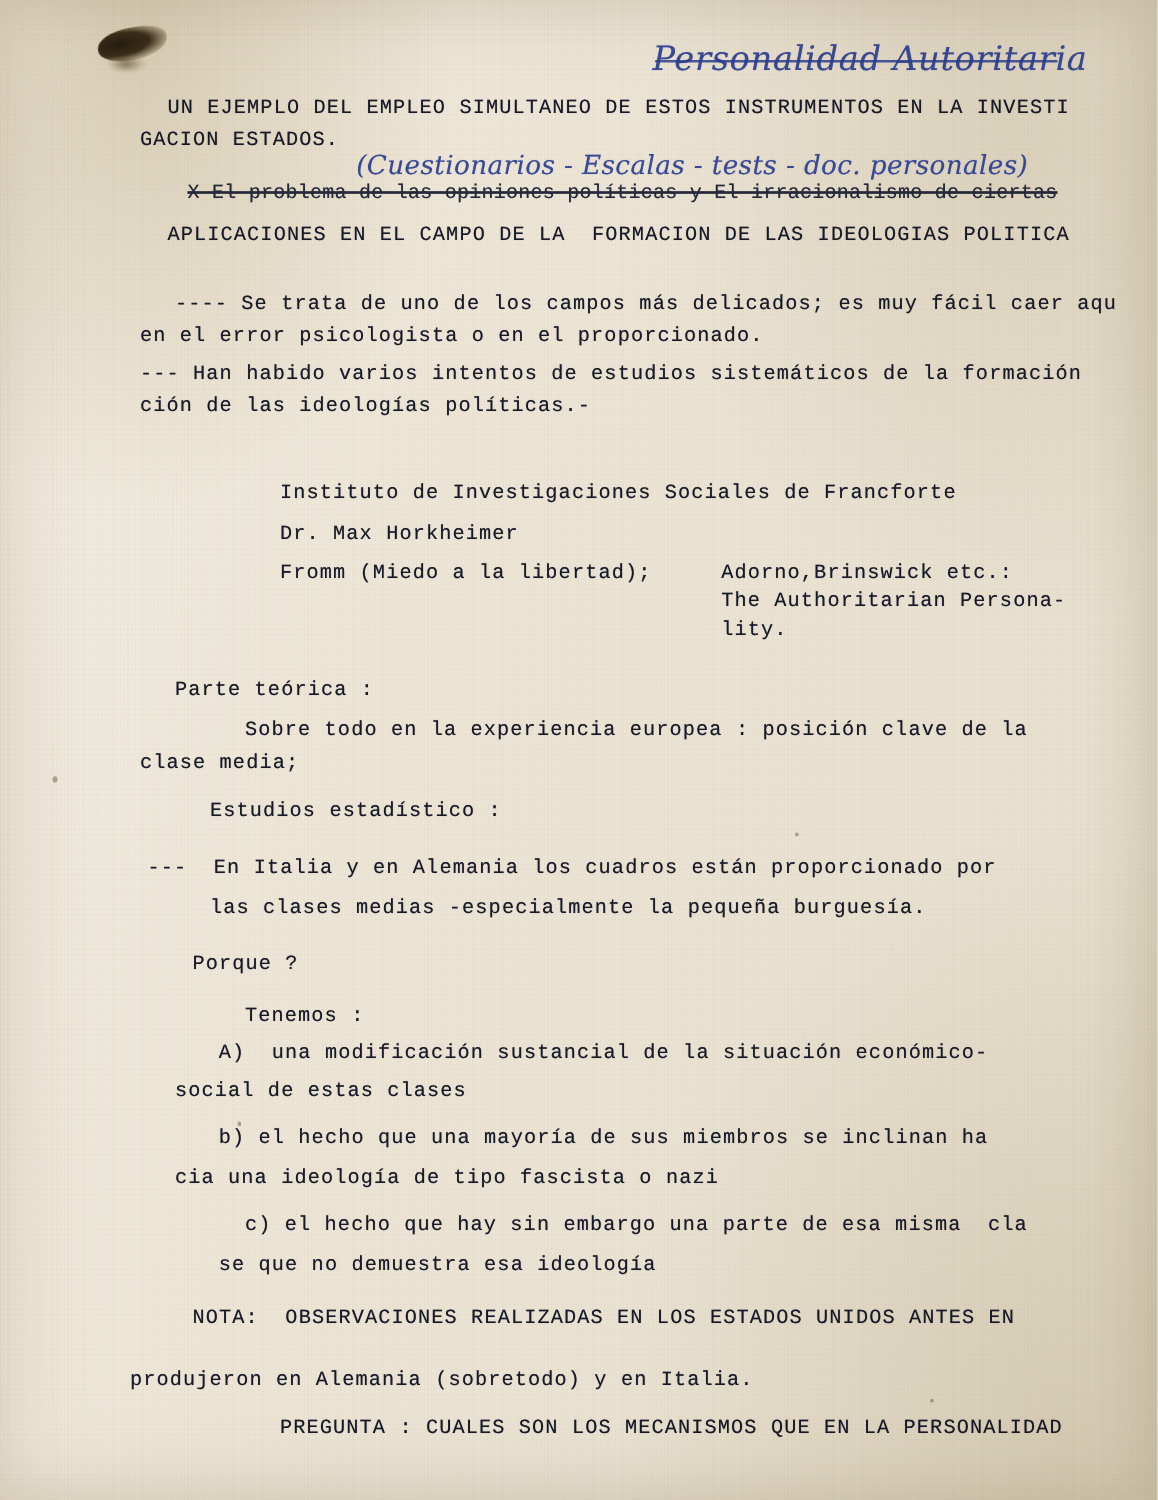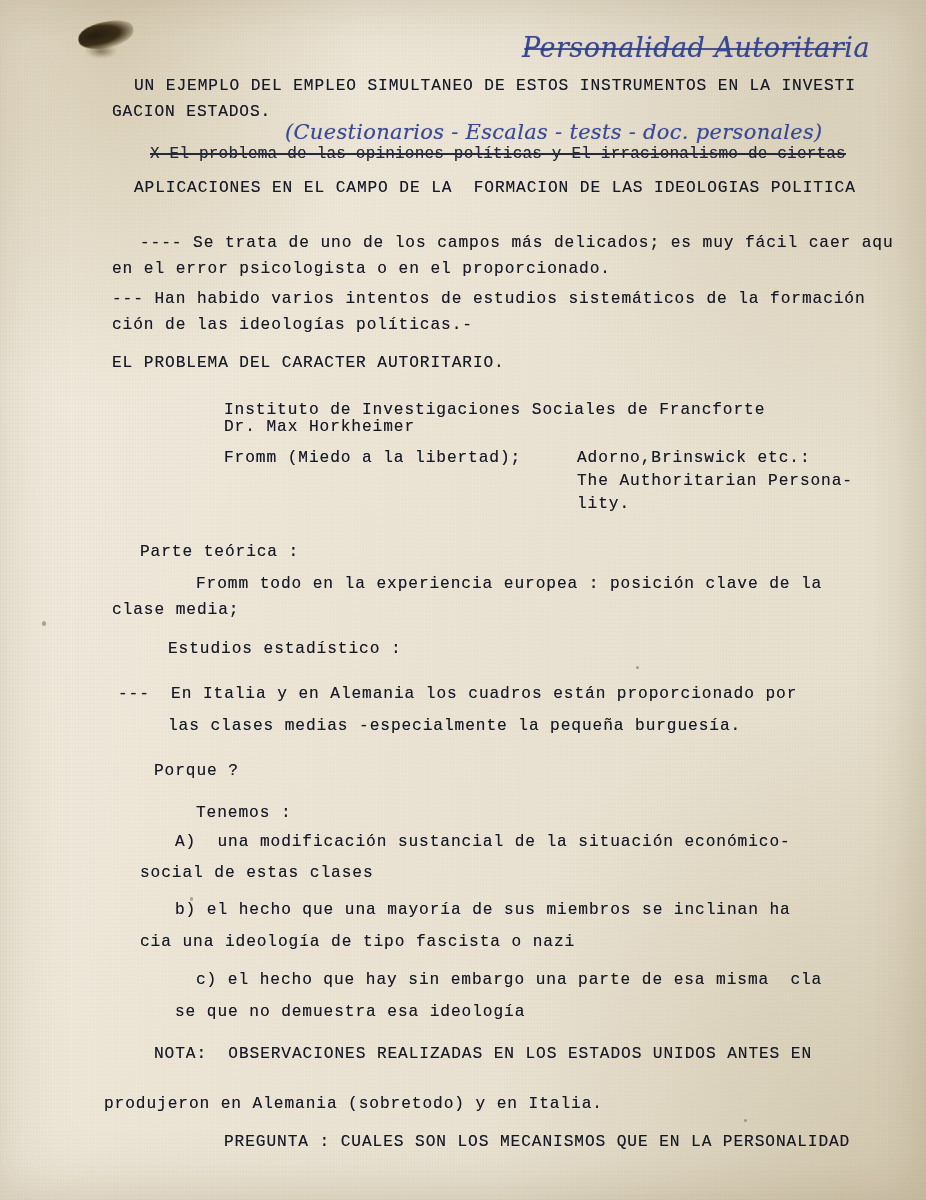--- a/index.html
+++ b/index.html
@@ -138,31 +138,30 @@
   <div class="typed xout strike" style="left:118px; top:146px;margin-left:32px;">X El problema de las opiniones políticas y El irracionalismo de ciertas</div>
 
   <div class="typed" style="left:134px; top:180px;">APLICACIONES EN EL CAMPO DE LA  FORMACION DE LAS IDEOLOGIAS POLITICA</div>
 
   <div class="typed" style="left:140px; top:235px;">---- Se trata de uno de los campos más delicados; es muy fácil caer aqu</div>
   <div class="typed" style="left:112px; top:261px;">en el error psicologista o en el proporcionado.</div>
 
   <div class="typed" style="left:112px; top:317px;">ción de las ideologías políticas.-</div>
   <div class="typed" style="left:112px; top:291px;">--- Han habido varios intentos de estudios sistemáticos de la formación</div>
 
-  <div class="typed" style="left:112px; top:355px;">EL PROBLEMA DEL CARACTER AUTORITARIO.</div>
 
-  <div class="typed" style="left:224px; top:402px;text-align:right;">Instituto de Investigaciones Sociales de Francforte</div>
+  <div class="typed" style="left:224px; top:386px;text-align:right;">Instituto de Investigaciones Sociales de Francforte</div>
   <div class="typed" style="left:224px; top:419px;">Dr. Max Horkheimer</div>
   <div class="typed" style="left:224px; top:450px;">Fromm (Miedo a la libertad);</div>
   <div class="typed" style="left:577px; top:450px;">Adorno,Brinswick etc.:</div>
   <div class="typed" style="left:577px; top:473px;">The Authoritarian Persona-</div>
   <div class="typed" style="left:577px; top:496px;">lity.</div>
 
   <div class="typed" style="left:140px; top:544px;">Parte teórica :</div>
-  <div class="typed" style="left:196px; top:576px;">Fromm todo en la experiencia europea : posición clave de la</div>
+  <div class="typed" style="left:196px; top:576px;">Sobre todo en la experiencia europea : posición clave de la</div>
   <div class="typed" style="left:112px; top:602px;">clase media;</div>
 
   <div class="typed" style="left:168px; top:641px;">Estudios estadístico :</div>
 
   <div class="typed" style="left:118px; top:686px;">---  En Italia y en Alemania los cuadros están proporcionado por</div>
   <div class="typed" style="left:168px; top:718px;text-align:right;">las clases medias -especialmente la pequeña burguesía.</div>
 
   <div class="typed" style="left:154px; top:763px;">Porque ?</div>
 
   <div class="typed" style="left:196px; top:805px;">Tenemos :</div>

